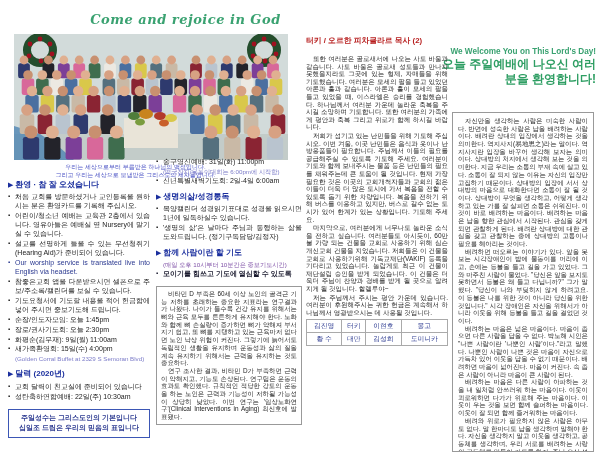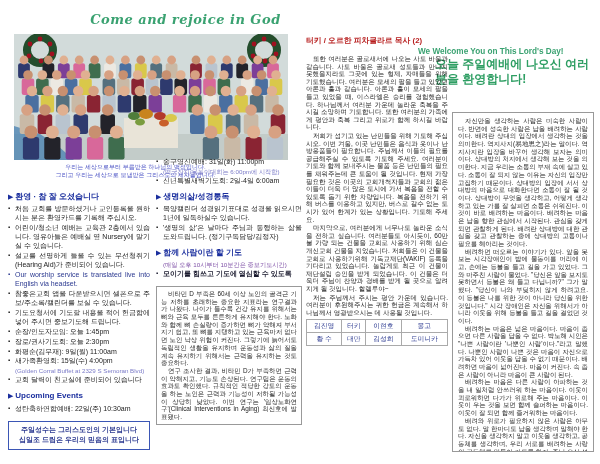--- a/index.html
+++ b/index.html
@@ -3,40 +3,40 @@
 <meta charset="utf-8">
 <style>
   html,body{margin:0;padding:0;}
   #page{position:relative;width:600px;height:464px;background:#ffffff;overflow:hidden;
         font-family:"Liberation Sans","DejaVu Sans",sans-serif;color:#222;border-radius:27px;}
 
   
   .script-title{position:absolute;left:78px;top:12px;width:215px;text-align:center;
     font-family:"DejaVu Serif",serif;font-style:italic;font-weight:bold;font-size:13px;
     color:#3aa271;letter-spacing:.5px;}
-  .welcome{position:absolute;left:418px;top:47px;width:178px;text-align:left;line-height:1.25;}
+  .welcome{position:absolute;left:418px;top:47px;width:178px;text-align:right;line-height:1.25;}
   .welcome .en{font-size:8.2px;font-weight:bold;color:#3aa271;}
   .welcome .ko{font-size:12px;font-weight:bold;color:#2e9e63;padding-left:17px;}
 
   
   #photo{position:absolute;left:14px;top:34px;width:274px;height:126px;}
   #photo svg{display:block;width:100%;height:100%;}
   .caption{position:absolute;left:18px;top:163px;width:235px;text-align:center;
     color:#4a52c4;font-size:6px;line-height:1.35;}
 
   
   .col{position:absolute;font-size:7px;line-height:1.28;}
   #col1{left:8px;top:180px;width:142px;}
   #col2{left:156px;top:158px;width:146px;}
   #col3{left:306px;top:36px;width:142px;font-size:6.5px;line-height:1.17;}
   #col4{left:452px;top:112px;width:142px;}
 
   .hd{color:#1b2f9e;font-weight:bold;font-size:8px;margin:6px 0 3px;}
   .hd::before{content:"▶ ";font-size:7px;}
-  .hd:first-child{margin-top:12px;}
+  .hd:first-child{margin-top:0;}
   .li{position:relative;padding-left:7px;margin-bottom:1px;text-align:justify;}
   .li::before{content:"▪";position:absolute;left:0;top:0;font-size:6px;}
   .li.blue{color:#2b3990;}
   .li.bold{font-weight:bold;color:#1a1a2e;}
   .note{color:#7b7bc8;font-size:6.2px;padding-left:7px;margin-bottom:1px;}
   .note.purple{color:#8053a8;}
 
   .motto-box{margin-top:7px;border:1.5px solid #3b56b5;padding:3px 2px;color:#2b3990;
     font-weight:bold;text-align:center;font-size:7px;line-height:1.5;}
 
@@ -255,23 +255,23 @@
     <div class="li blue">Our worship service is translated live into English via headset.</div>
     <div class="li">참좋은교회 앱을 다운받으시면 셀폰으로 주보/주소록/캘린더를 보실 수 있습니다.</div>
     <div class="li">기도요청서에 기도할 내용을 적어 헌금함에 넣어 주시면 중보기도해 드립니다.</div>
 
     <div class="li">순장/인도자모임: 오늘 1:45pm</div>
     <div class="li">장로/권사기도회: 오늘 2:30pm</div>
     <div class="li">화평순(김무재): 9일(월) 11:00am</div>
     <div class="li">새가족환영회: 15일(수) 4:00pm</div>
     <div class="note">(Golden Corral Buffet at 2329 S Semoran Blvd)</div>
 
+    <div class="hd">달력 (2020년)</div>
     <div class="li">교회 달력이 친교실에 준비되어 있습니다</div>
 
-    <div class="hd">Upcoming Events</div>
     <div class="li">성탄축하연합예배: 22일(주) 10:30am</div>
 
     <div class="motto-box">
       <div>주일성수는 그리스도인의 기본입니다</div>
       <div>십일조 드림은 우리의 믿음의 표입니다</div>
 
     </div>
   </div>
 
   <div id="col2" class="col">

